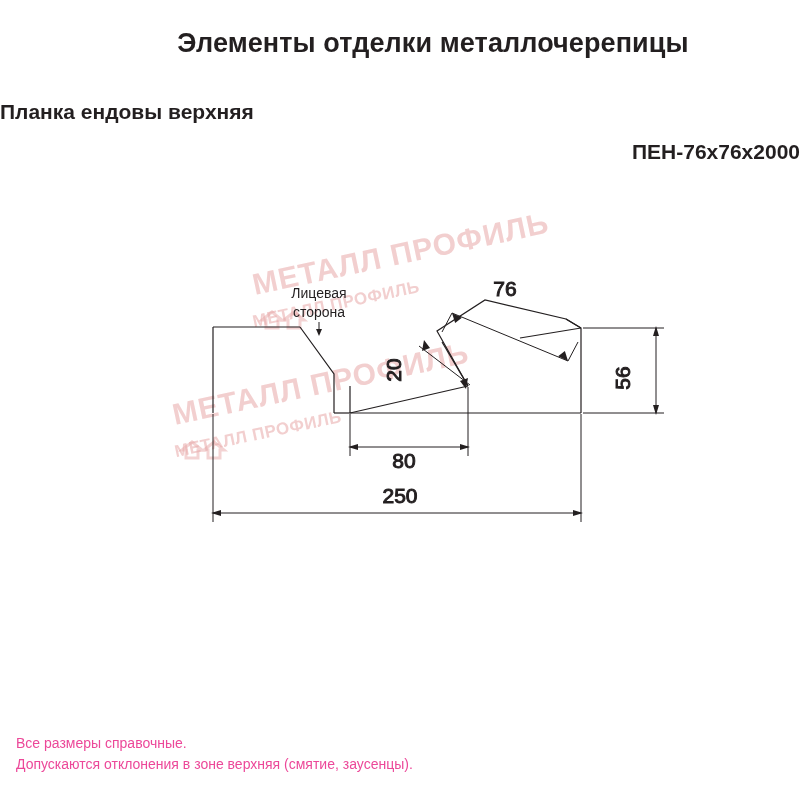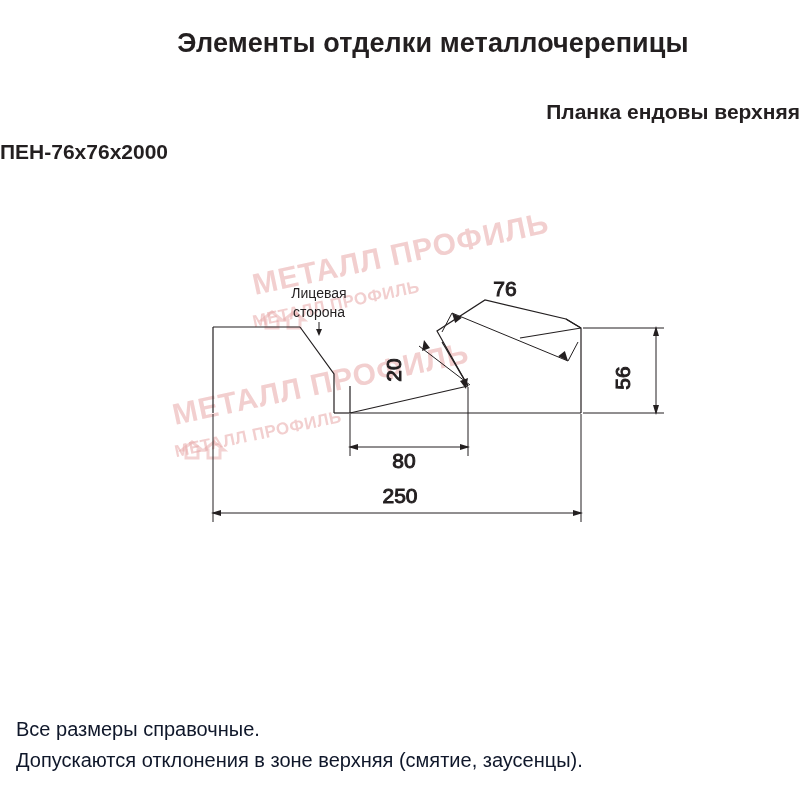--- a/index.html
+++ b/index.html
@@ -28,47 +28,47 @@
     font-size: 27px;
     font-weight: bold;
     letter-spacing: 0.1px;
     padding-left: 33px;
   }
   .subtitle {
     position: absolute;
     top: 100px;
     left: 0;
     width: 800px;
+    text-align: left;
+    font-size: 21px;
+    font-weight: bold;
+  }
+  .code {
+    position: absolute;
+    top: 140px;
+    left: 0;
+    width: 800px;
     text-align: right;
     font-size: 21px;
     font-weight: bold;
   }
-  .code {
-    position: absolute;
-    top: 140px;
-    left: 0;
-    width: 800px;
-    text-align: left;
-    font-size: 21px;
-    font-weight: bold;
-  }
   .drawing {
     position: absolute;
     top: 200px;
     left: 0;
     width: 800px;
     height: 420px;
   }
   .footer {
     position: absolute;
     left: 16px;
     bottom: 24px;
-    font-size: 20px;
+    font-size: 14px;
     line-height: 1.55;
-    color: #0f172a;
+    color: #ec4899;
   }
   .footer div {
     white-space: nowrap;
   }
   svg text {
     font-family: "Liberation Sans", sans-serif;
     fill: #231f20;
   }
   .dim-label {
     font-size: 21px;

